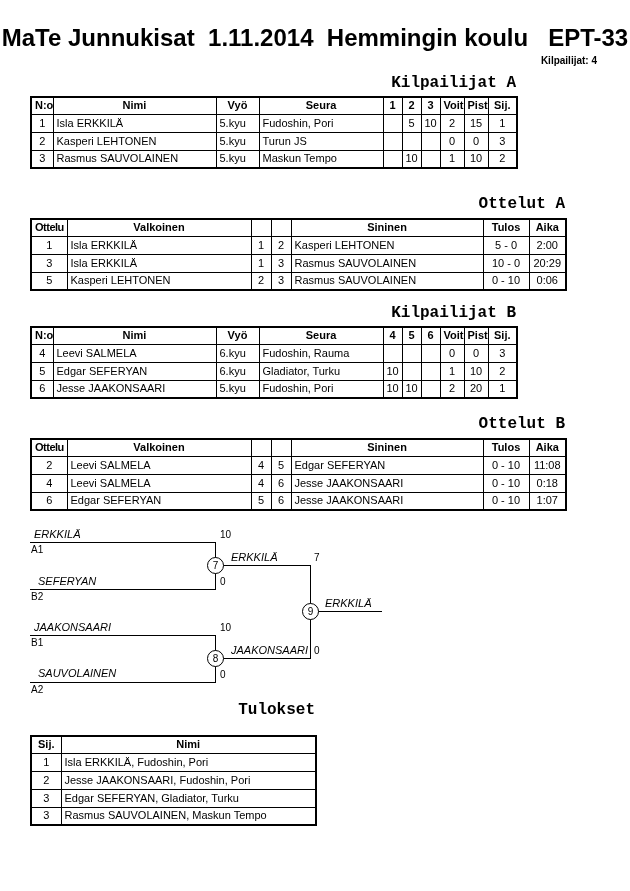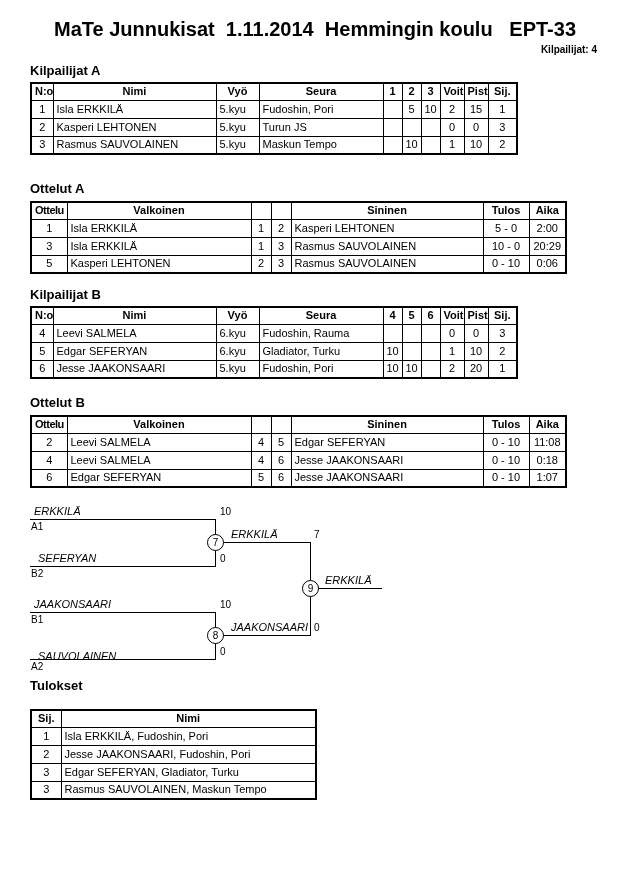--- a/index.html
+++ b/index.html
@@ -1,23 +1,23 @@
 <!DOCTYPE html>
 <html><head>
 <meta charset="utf-8">
 <style>
   * { box-sizing: border-box; margin: 0; padding: 0; }
   html, body { background: #ffffff; }
   body { font-family: "Liberation Sans", "DejaVu Sans", sans-serif; color: #000; }
   .page { position: relative; width: 630px; height: 891px; background: #fff; overflow: hidden; margin: 0 auto; }
 
-  .title { padding-top: 18px; text-align: center; font-size: 20px; font-weight: bold; white-space: pre; }
+  .title { padding-top: 24px; text-align: center; font-size: 24px; font-weight: bold; white-space: pre; }
   .competitors { margin-top: 3px; padding-right: 33px; text-align: right; font-size: 10px; font-weight: bold; }
 
-  .section-heading { font-weight: bold; font-size: 13px; text-align: left; }
+  .section-heading { font-weight: bold; font-size: 16px; text-align: right; font-family: Liberation Mono, monospace; }
   .sh-a   { margin: 8px 0 0 30px;  width: 486px; }
   .sh-oa  { margin: 26px 0 4px 30px; width: 535px; }
   .sh-b   { margin: 13px 0 0 30px; width: 486px; }
   .sh-ob  { margin: 16px 0 0 30px; width: 535px; }
   .sh-res { margin: 2px 0 16px 30px;  width: 285px; }
 
   table.grid { border-collapse: collapse; table-layout: fixed; margin-left: 30px; border: 2px solid #000; background: #fff; }
   table.grid th, table.grid td { border: 1px solid #000; font-size: 11px; line-height: 13px; padding: 1px 3px; overflow: hidden; white-space: nowrap; }
   table.grid th { font-weight: bold; text-align: center; height: 17px; margin-left: 22px; }
   table.grid td { height: 18px; }
@@ -302,21 +302,21 @@
     <div class="seed" style="left:31px;top:23px">A1</div>
     <div class="score" style="left:220px;top:8px">10</div>
     <div class="name" style="left:38px;top:54px">SEFERYAN</div>
     <div class="seed" style="left:31px;top:70px">B2</div>
     <div class="score" style="left:220px;top:55px">0</div>
     <div class="name" style="left:231px;top:30px">ERKKILÄ</div>
 
     <div class="name" style="left:34px;top:100px">JAAKONSAARI</div>
     <div class="seed" style="left:31px;top:116px">B1</div>
     <div class="score" style="left:220px;top:101px">10</div>
-    <div class="name" style="left:38px;top:152px">SAUVOLAINEN</div>
+    <div class="name" style="left:38px;top:146px">SAUVOLAINEN</div>
     <div class="seed" style="left:31px;top:163px">A2</div>
     <div class="score" style="left:220px;top:148px">0</div>
     <div class="name" style="left:231px;top:123px">JAAKONSAARI</div>
 
     <div class="score" style="left:314px;top:31px">7</div>
     <div class="score" style="left:314px;top:124px">0</div>
     <div class="name" style="left:325px;top:76px">ERKKILÄ</div>
 
     <div class="node" style="left:207px;top:36px">7</div>
     <div class="node" style="left:207px;top:129px">8</div>

